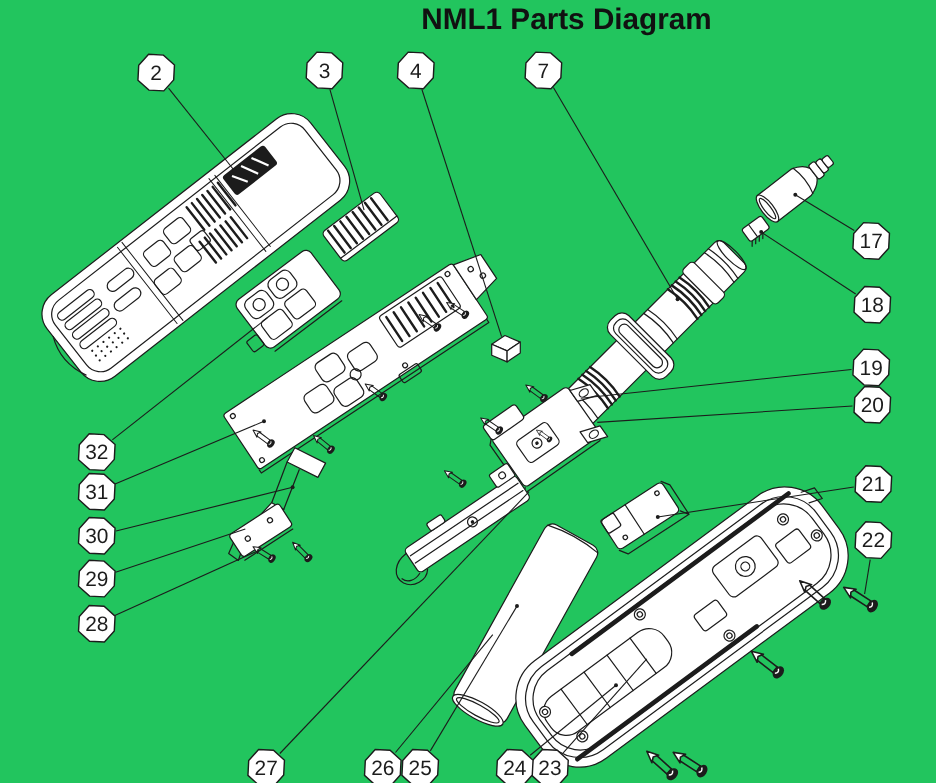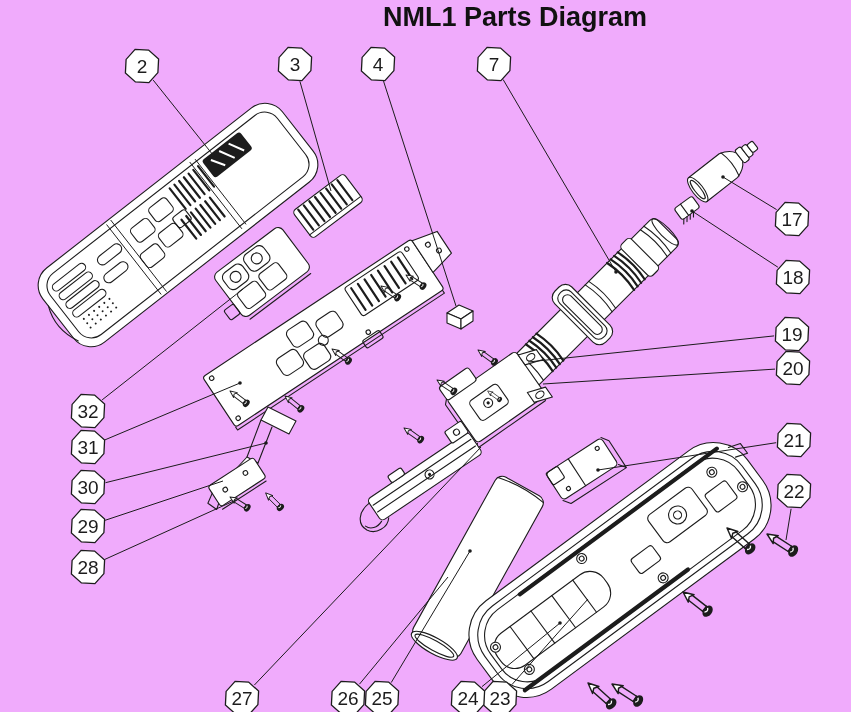--- a/index.html
+++ b/index.html
@@ -1,16 +1,16 @@
 <!DOCTYPE html>
 <html><head>
 <meta charset="utf-8">
 <style>
   html,body{margin:0;padding:0;background:#fff;}
-  .stage{position:relative;width:851px;height:712px;background:#f0abfc;overflow:hidden;
+  .stage{position:relative;width:851px;height:712px;background:#22c55e;overflow:hidden;
          font-family:"Liberation Sans",sans-serif;}
   .title{position:absolute;top:2px;left:515px;transform:translateX(-50%);
          font-size:27px;font-weight:bold;color:#111;white-space:nowrap;margin:0;}
   svg{position:absolute;top:0;left:0;}
   .ln{fill:none;stroke:#1c1c1c;stroke-width:1.1;stroke-linejoin:round;stroke-linecap:round;}
   .fw{fill:#fff;}
   .fd{fill:#1c1c1c;stroke:none;}
   .rib{stroke-width:2.2;}
   .thin{stroke-width:0.9;}
   .band{stroke:#1c1c1c;stroke-width:4.2;stroke-linecap:round;fill:none;}

